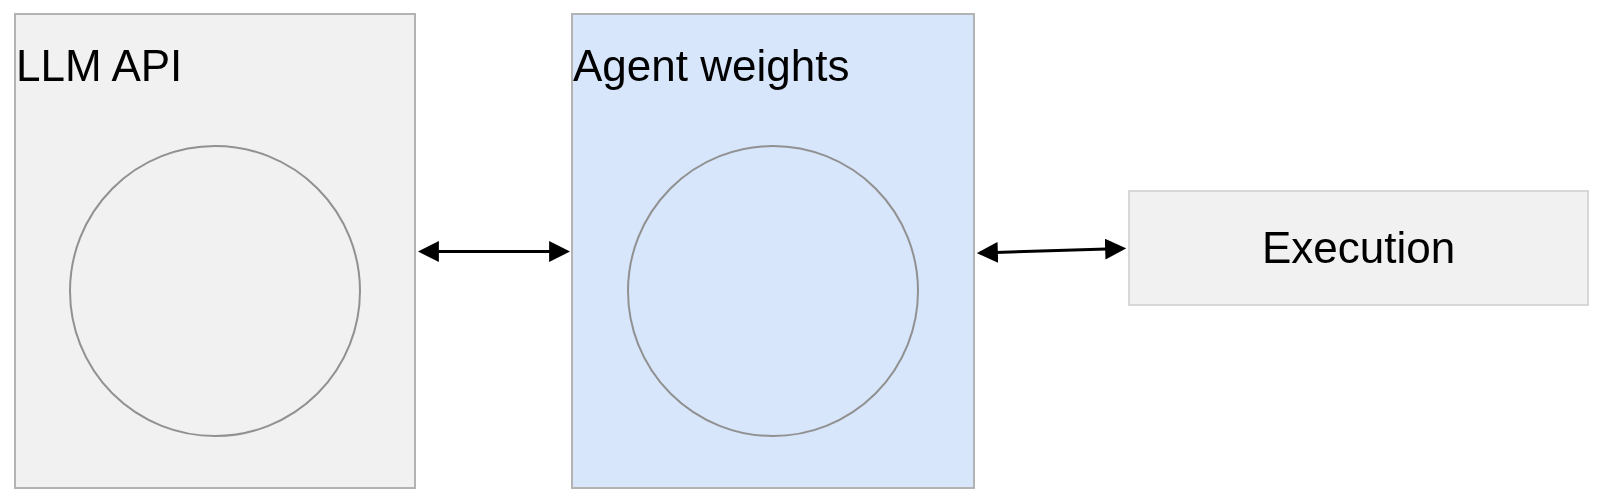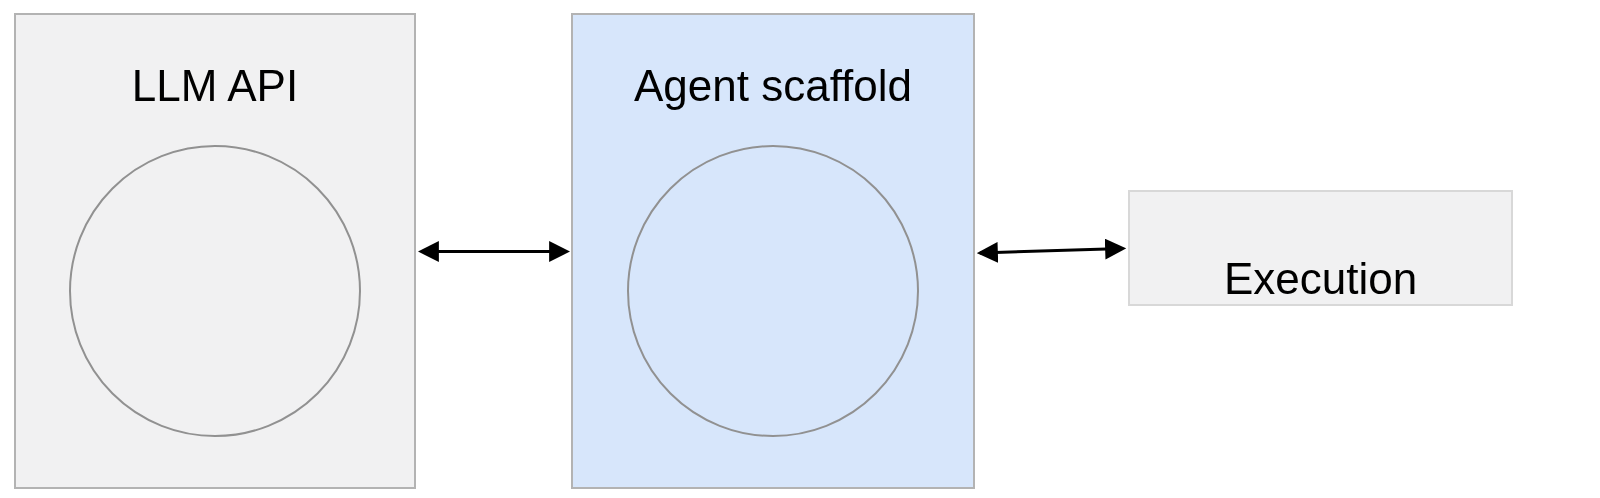--- a/index.html
+++ b/index.html
@@ -29,22 +29,22 @@
   }
   .box-scaffold {
     left: 571px;
     top: 13px;
     width: 404px;
     height: 476px;
     background: var(--blue-box-fill);
     border: 2px solid var(--gray-box-border);
   }
   .box-title {
-    margin-top: 44px;
-    text-align: center;
+    margin-top: 24px;
+    text-align: left;
     font-size: 44px;
     line-height: 53px;
     color: var(--title-text);
     white-space: nowrap;
   }
   .circle {
     position: absolute;
     left: 50%;
     top: 130px;
     transform: translateX(-50%);
@@ -59,26 +59,26 @@
   }
   .circle-text {
     text-align: center;
     font-size: 40px;
     line-height: 52px;
     color: var(--circle-text);
   }
   .box-exec {
     left: 1128px;
     top: 190px;
-    width: 385px;
+    width: 461px;
     height: 116px;
     background: var(--gray-box-fill);
     border: 2px solid var(--exec-box-border);
     display: flex;
-    align-items: flex-end;
+    align-items: center;
     justify-content: center;
   }
   .exec-title {
     font-size: 44px;
     color: var(--title-text);
     white-space: nowrap;
   }
   svg.arrows {
     position: absolute;
     left: 0;
@@ -102,21 +102,21 @@
 
   <div class="box box-llm">
     <div class="box-title">LLM API</div>
     <div class="circle">
       <div class="circle-text">
       </div>
     </div>
   </div>
 
   <div class="box box-scaffold">
-    <div class="box-title">Agent scaffold</div>
+    <div class="box-title">Agent weights</div>
     <div class="circle">
       <div class="circle-text">
       </div>
     </div>
   </div>
 
   <div class="box box-exec">
     <div class="exec-title">Execution</div>
   </div>
 

